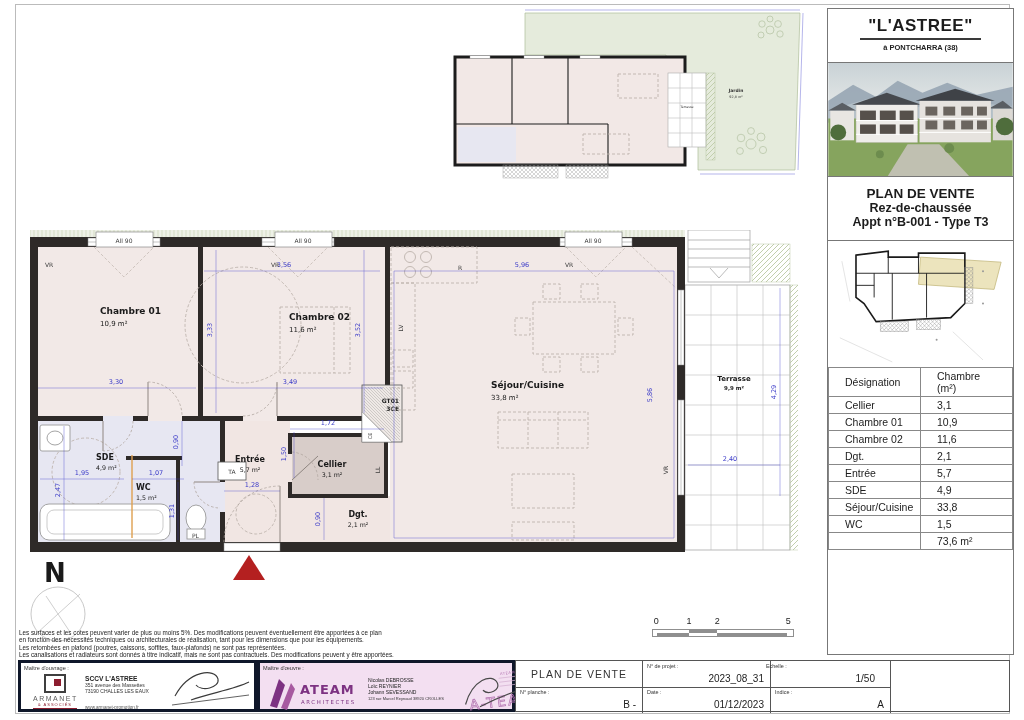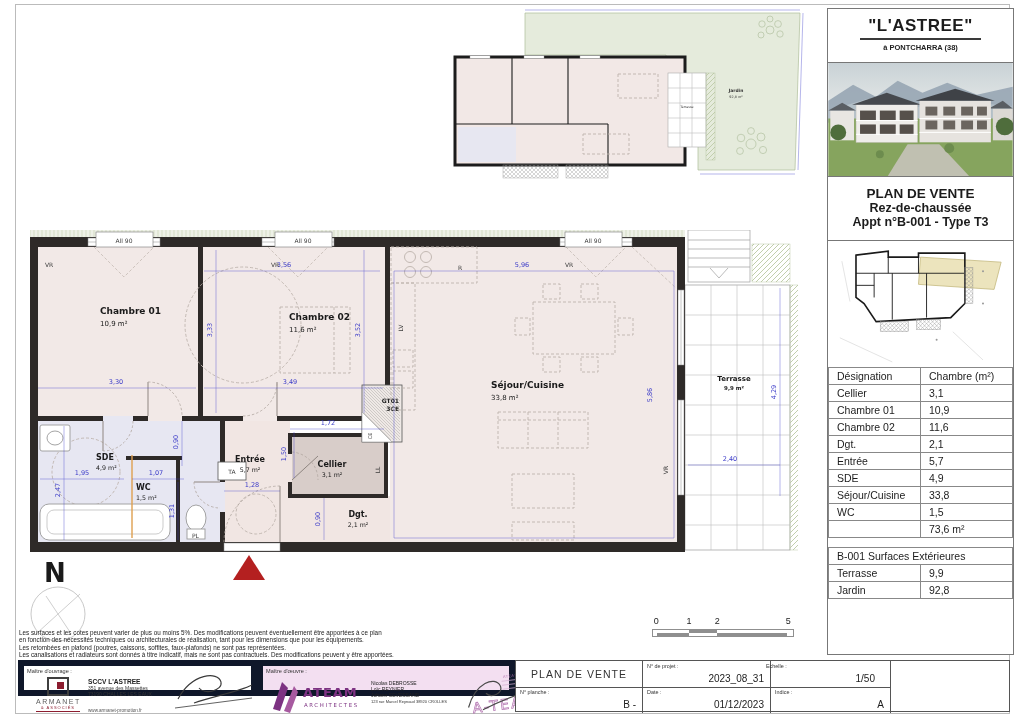--- a/index.html
+++ b/index.html
@@ -11,29 +11,29 @@
   #panel { left:827px; top:8px; width:187px; height:647px; border:1px solid #777; background:#fff; }
   .title-sec { height:54px; border-bottom:1px solid #777; text-align:center; padding-top:7px; }
   .proj-name { display:inline-block; font-size:17px; font-weight:bold; letter-spacing:.5px;
                border-bottom:2.5px solid #3a3a3a; padding:0 8px 2px; color:#1c1c1c; }
   .proj-loc { font-size:7.5px; font-weight:bold; color:#222; margin-top:3px; }
   .pdv-sec { height:64px; border-bottom:1px solid #777; text-align:center; padding-top:9px; color:#1c1c1c; }
   .pdv-1 { font-size:13.5px; font-weight:bold; }
   .pdv-2, .pdv-3 { font-size:12.5px; font-weight:bold; margin-top:0; }
 
   table.surf { width:100%; border-collapse:collapse; font-size:10.5px; color:#1c1c1c; table-layout:fixed; }
-  table.surf th, table.surf td { border:1px solid #888; padding:2px 8px; height:17px; text-align:left; font-weight:normal; }
+  table.surf th, table.surf td { border:1px solid #888; padding:2px 16px; height:17px; text-align:left; font-weight:normal; }
   table.surf th { font-size:10.5px; }
   td.val { width:45%; }
   .total-row td { font-weight:bold; }
   .ext-title td { text-align:center; font-size:10.5px; }
 
   
   .disc { font-size:6.3px; line-height:7.4px; color:#222; }
-  .fbox { border:6px solid #0f172a; height:36px; background:#fff; }
+  .fbox { border:3px solid #0f172a; height:52px; background:#fff; }
   .fbox-label { position:absolute; left:3px; top:2px; font-size:5.6px; color:#333; }
   #archbox { background:#f3dff1; }
   .tb-cell-label { position:absolute; left:4px; top:2px; font-size:5.4px; color:#333; }
   .tb-cell-val { position:absolute; right:6px; bottom:3px; font-size:10px; color:#1c1c1c; }
 
   .logo-armanet-box { width:22px; height:19px; border:2px solid #3f3f3f; position:relative; margin:0 auto; }
   .logo-armanet-dot { position:absolute; right:3px; top:3px; width:7px; height:7px; background:#8c1d2f; }
   .logo-armanet-name { font-size:7px; letter-spacing:1.5px; color:#5d5d5d; margin-top:2px; text-align:center; }
   .logo-armanet-sub { font-size:4px; letter-spacing:1px; color:#8c1d2f; text-align:center; border-bottom:1px solid #8c1d2f; padding-bottom:1px; }
 
@@ -490,35 +490,20 @@
           </tr>
       <tr class="total-row">
             <td></td>
             <td class="val">73,6 m²</td>
           </tr>
     </tbody>
       </table>
 
     <div style="height:9px;"></div>
 
-    <table class="surf">
-      <tbody>
-          <tr class="ext-title">
-        <td colspan="2">B-001 Surfaces Extérieures</td>
-      </tr>
-      <tr>
-            <td>Terrasse</td>
-            <td class="val">9,9</td>
-          </tr>
-      <tr>
-            <td>Jardin</td>
-            <td class="val">92,8</td>
-          </tr>
-    </tbody>
-      </table>
   </div>
 
   <div class="abs fbox" style="left:18px;top:660px;width:239px;">
     <div class="fbox-label">Maître d'ouvrage :</div>
     <div class="abs" style="left:12px;top:11px;width:44px;">
       <div class="logo-armanet-box">
           <div class="logo-armanet-dot"></div>
         </div>
       <div class="logo-armanet-name">ARMANET</div>
       <div class="logo-armanet-sub">&amp; ASSOCIÉS</div>

